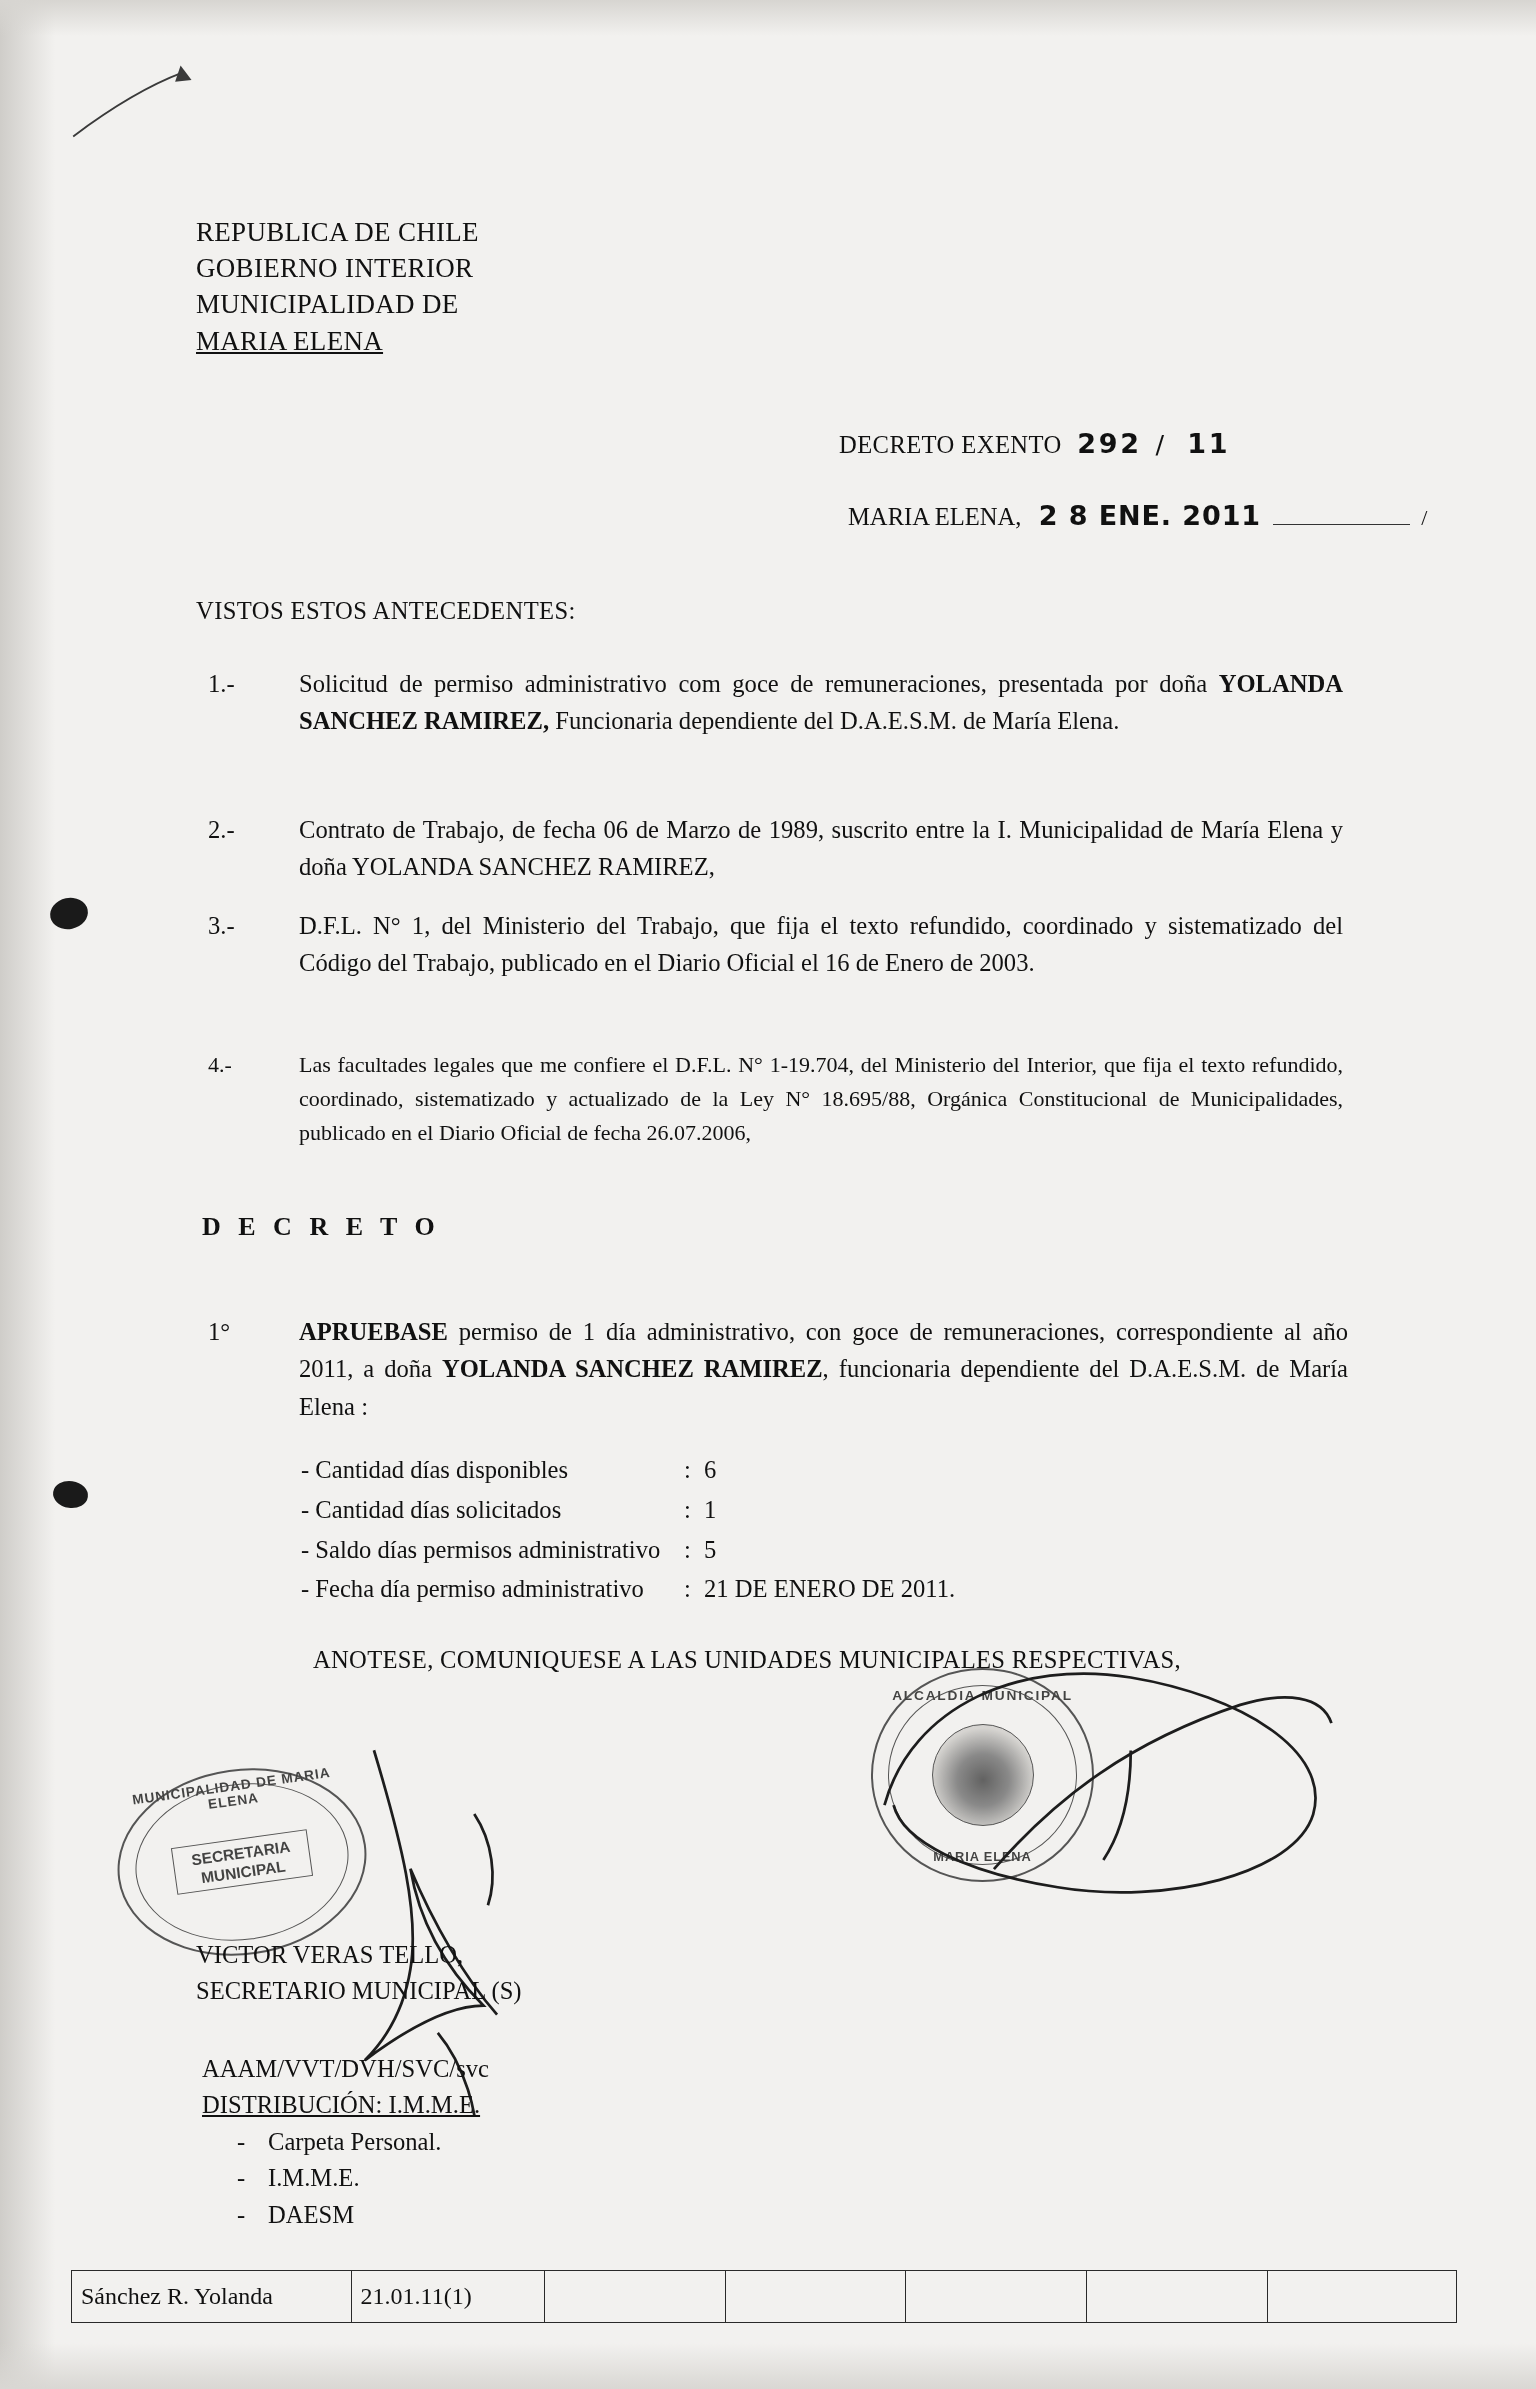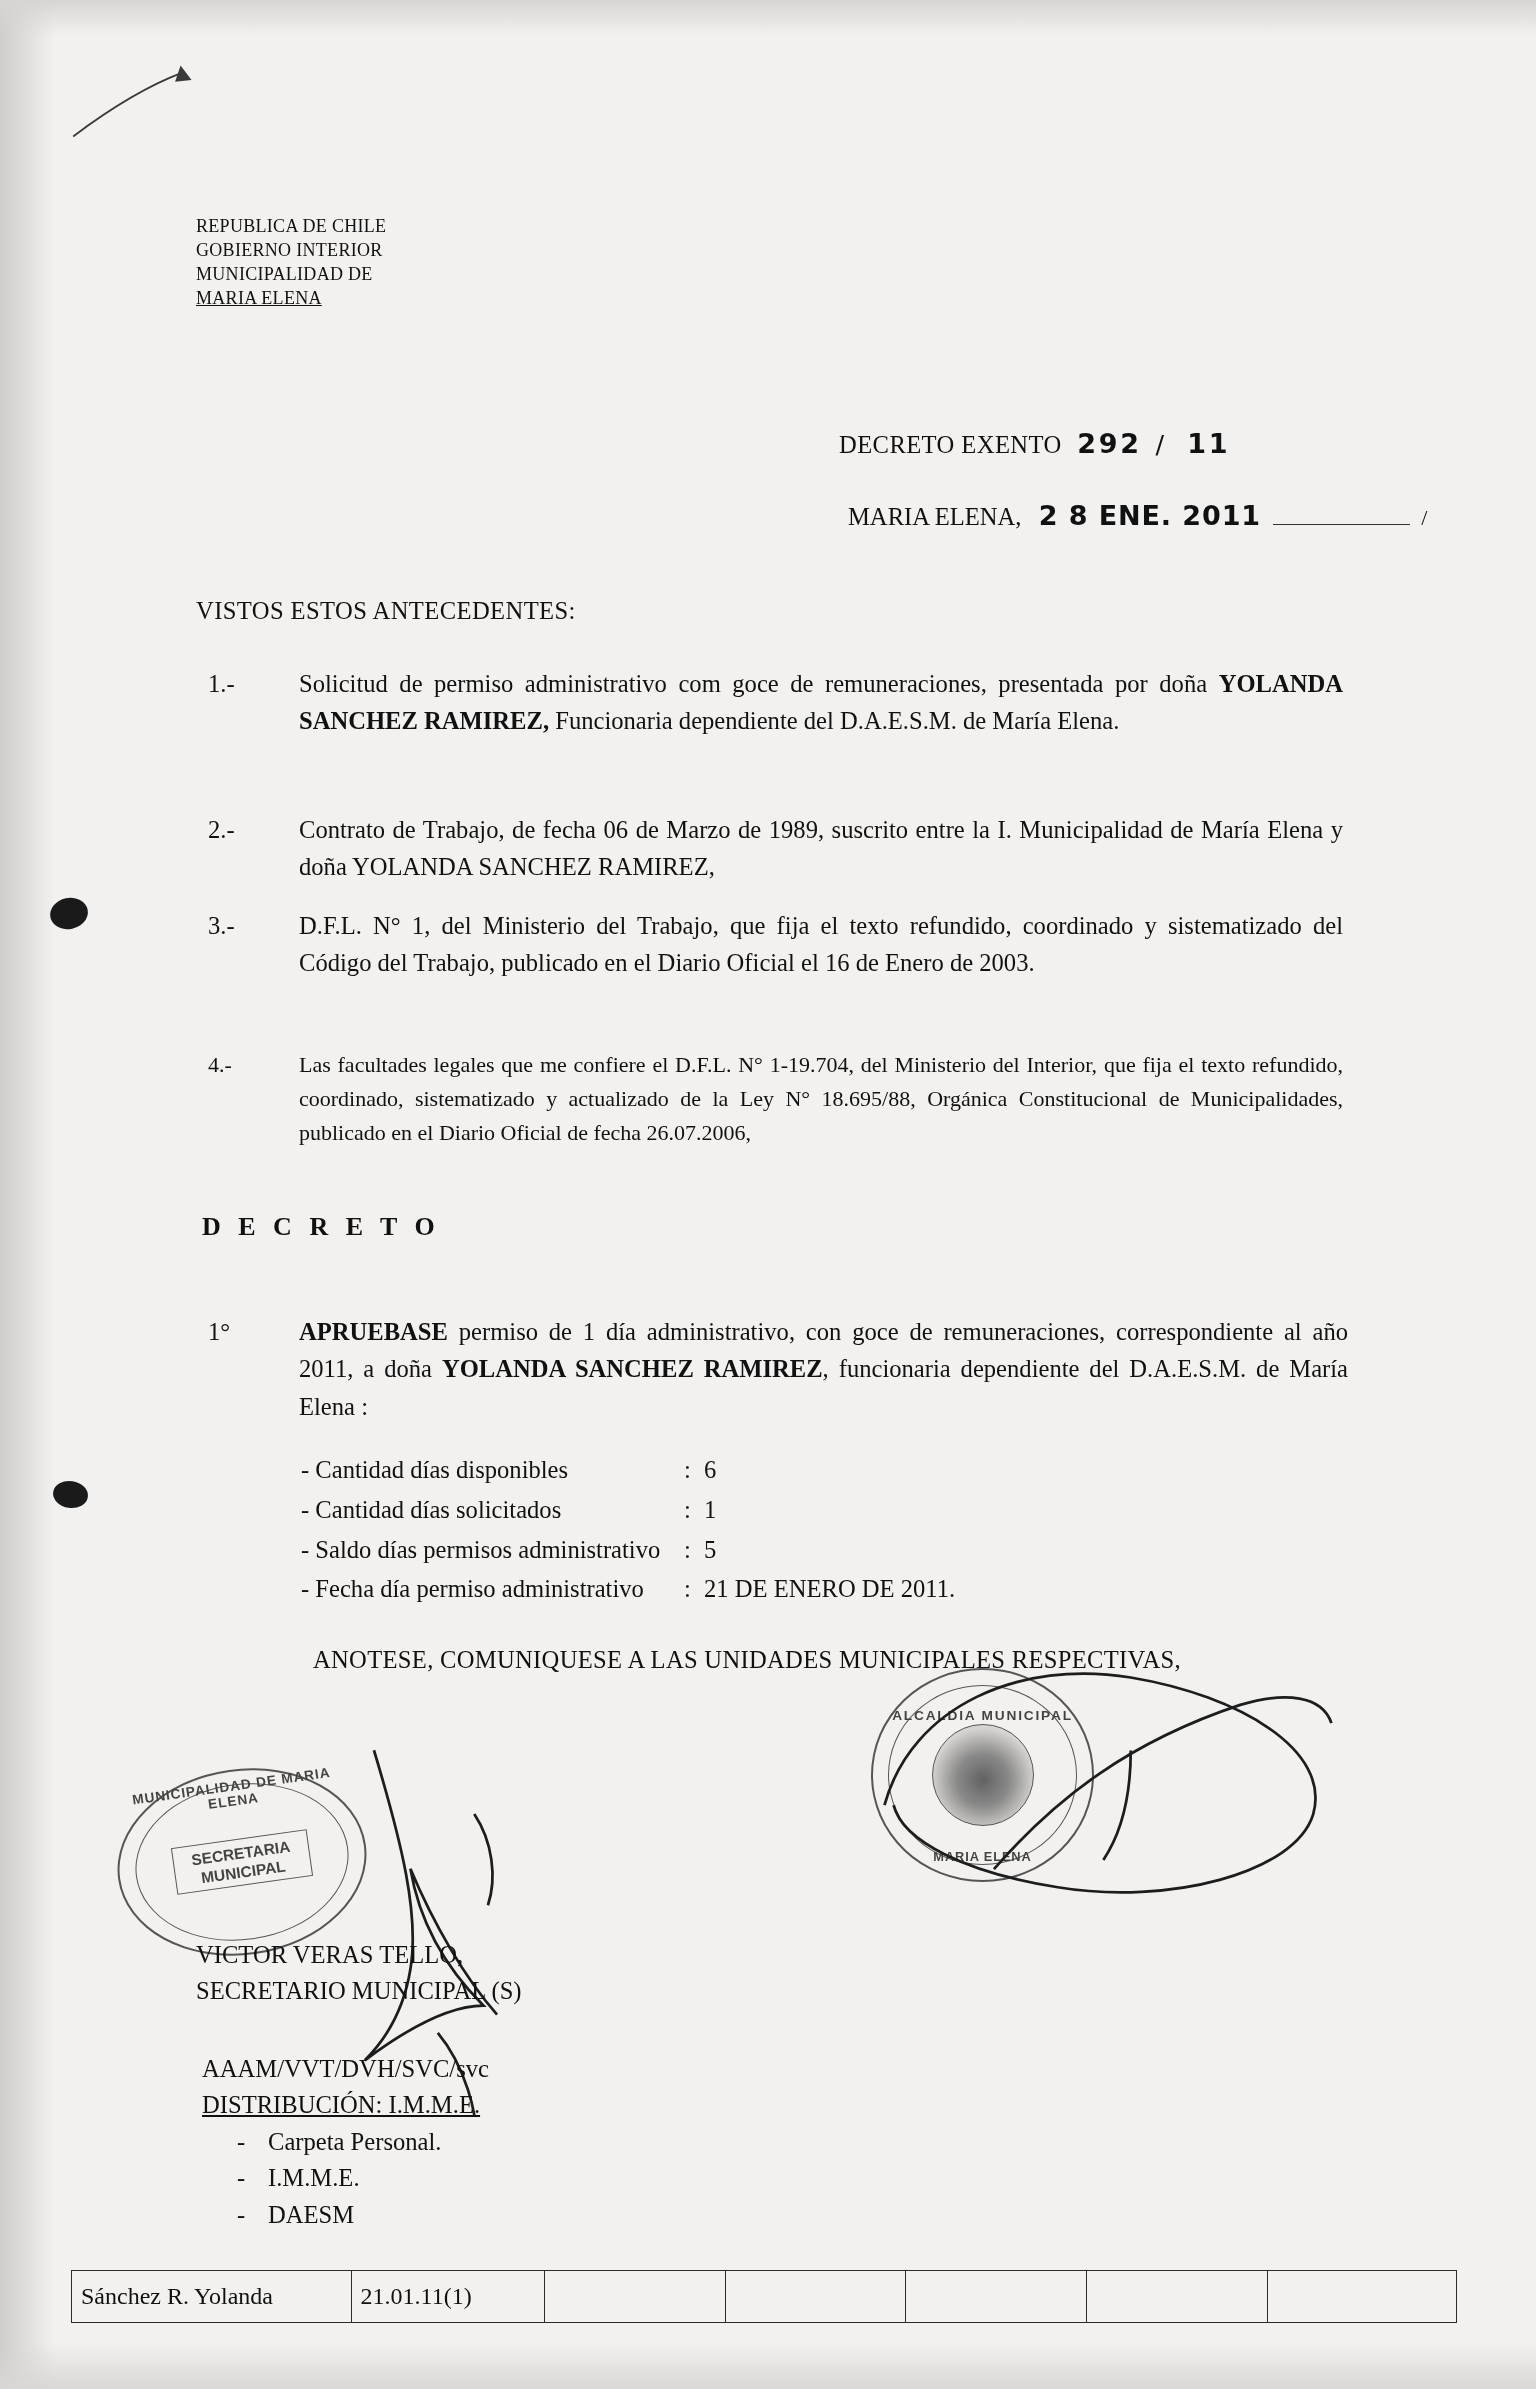--- a/index.html
+++ b/index.html
@@ -43,21 +43,21 @@
     left: 0; top: 0;
     width: 1536px;
     height: 2389px;
   }
 
   
   .letterhead {
     position: absolute;
     left: 196px;
     top: 214px;
-    font-size: 18px;
+    font-size: 27px;
     line-height: 1.34;
     letter-spacing: 0.3px;
   }
   .letterhead div { white-space: nowrap; }
   .underline-text { text-decoration: underline; }
 
   
   .decreto-line {
     position: absolute;
     left: 839px;
@@ -300,21 +300,20 @@
     background: radial-gradient(circle at 50% 55%, #3a3a3a 0%, #6d6d6d 35%, #cfcdc9 70%);
   }
   .stamp-alcaldia .toptext {
     position: absolute;
     left: 0; top: 18px; width: 100%;
     text-align: center;
     font-family: "Liberation Sans", sans-serif;
     font-size: 13.7px;
     font-weight: bold;
     letter-spacing: 1.8px;
-    margin-top: 20px;
   }
   .stamp-alcaldia .bottomtext {
     position: absolute;
     left: 0; bottom: 16.4px; width: 100%;
     text-align: center;
     font-family: "Liberation Sans", sans-serif;
     font-size: 12.8px;
     font-weight: bold;
     letter-spacing: 0.9px;
   }

